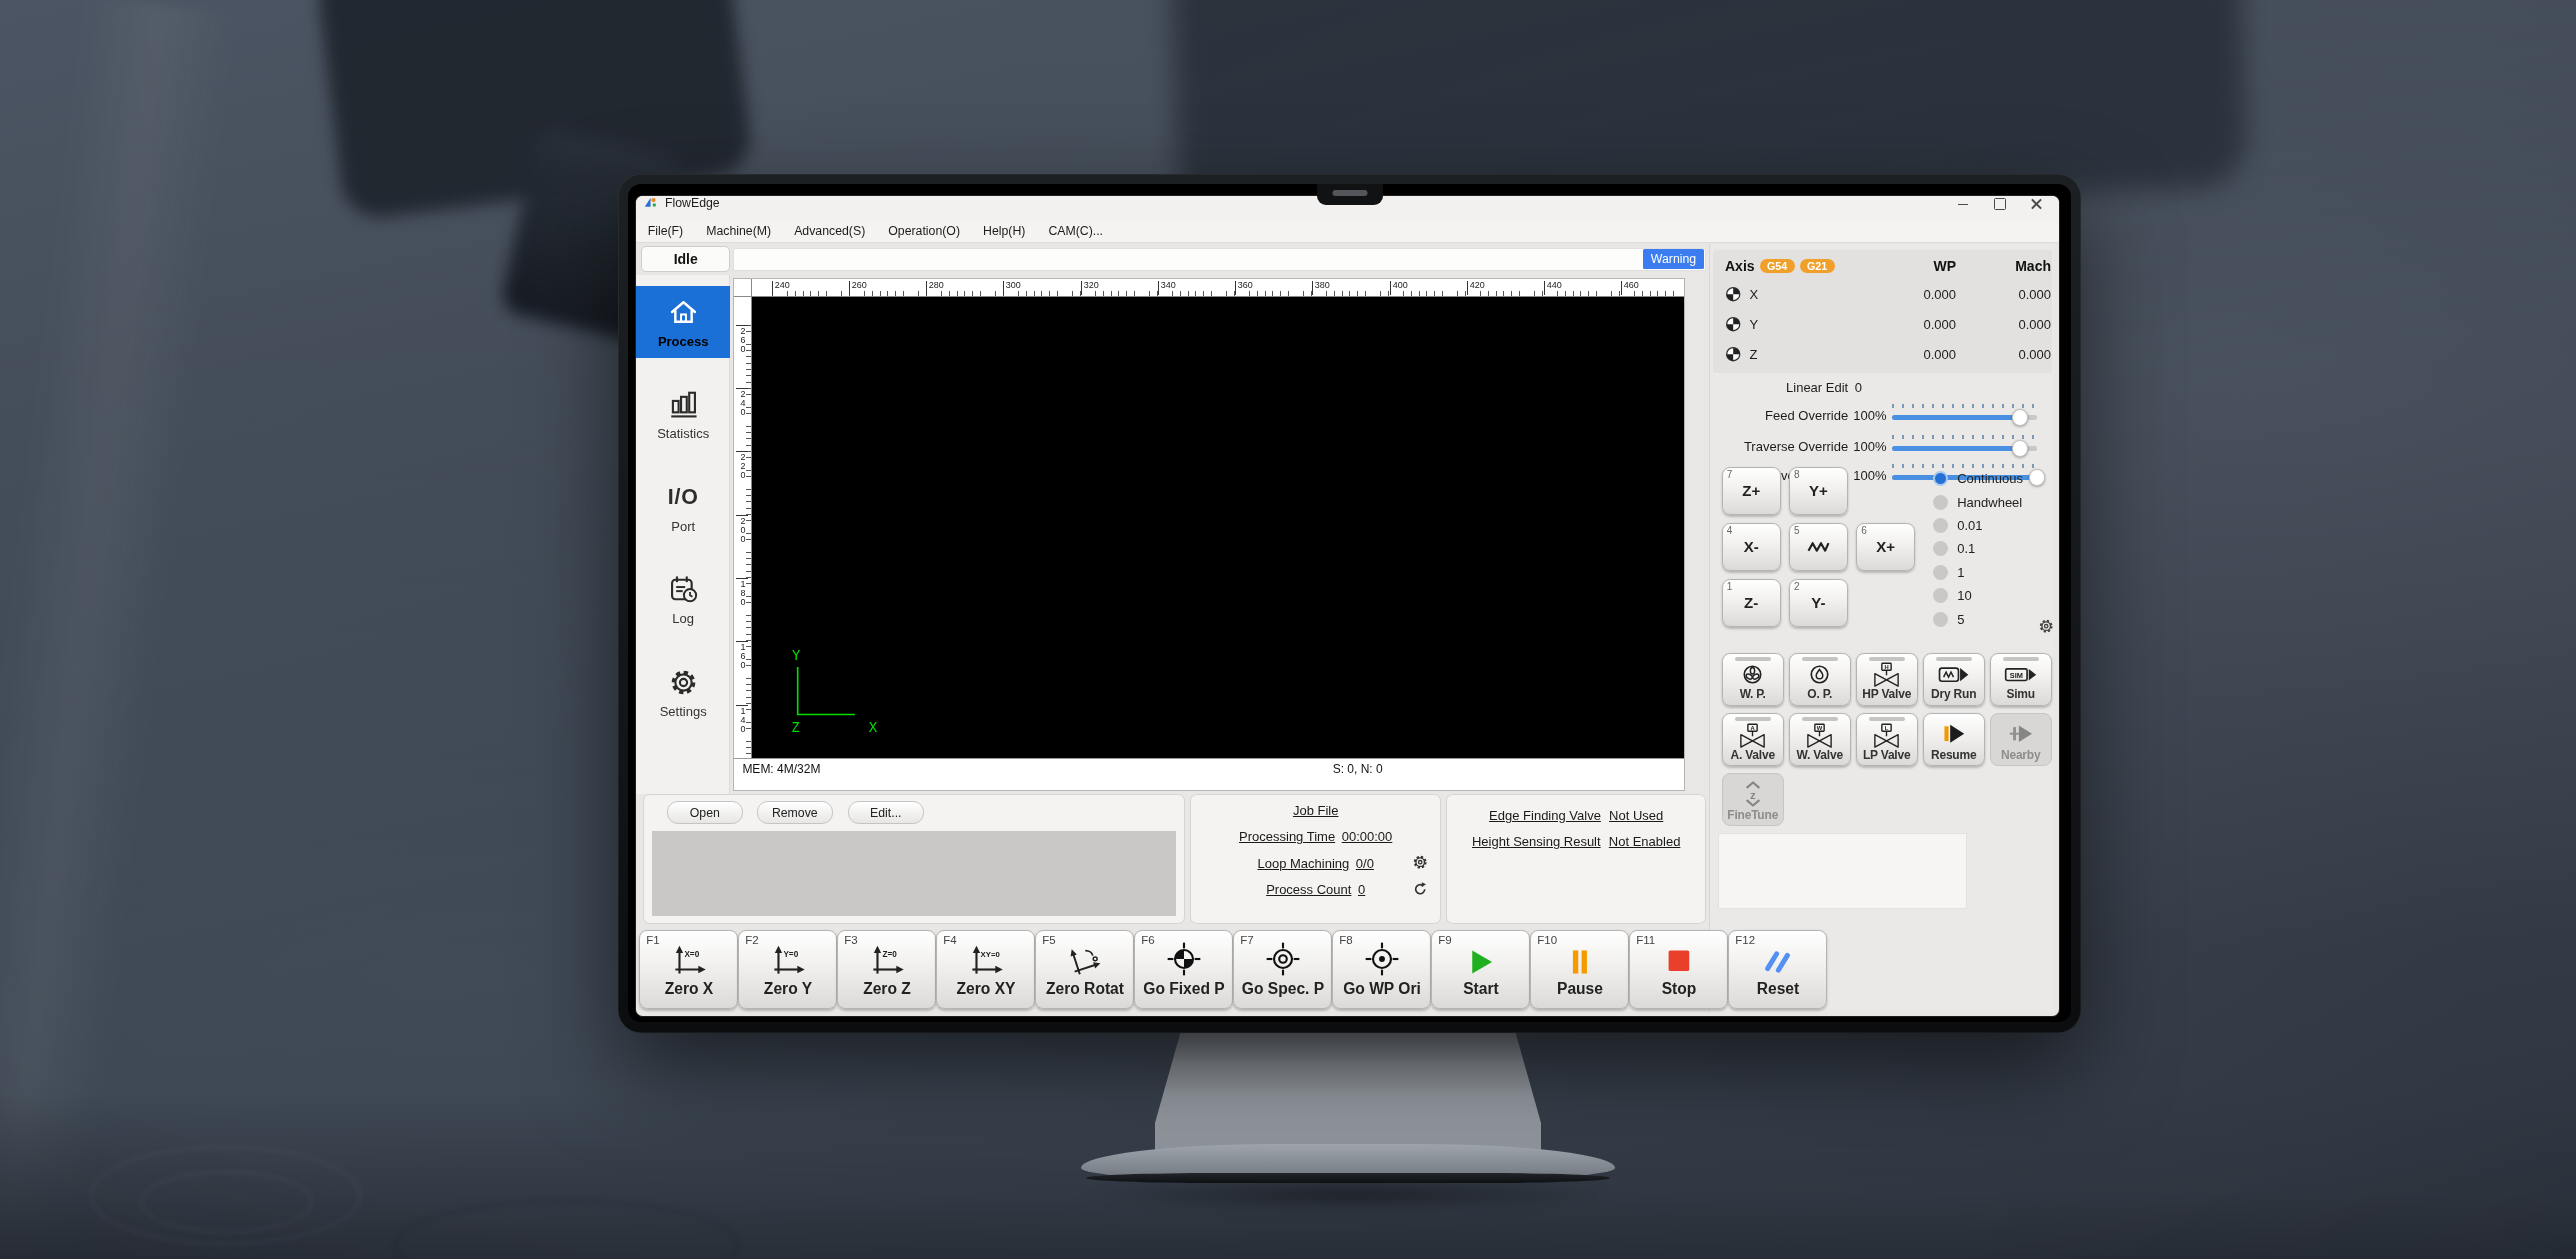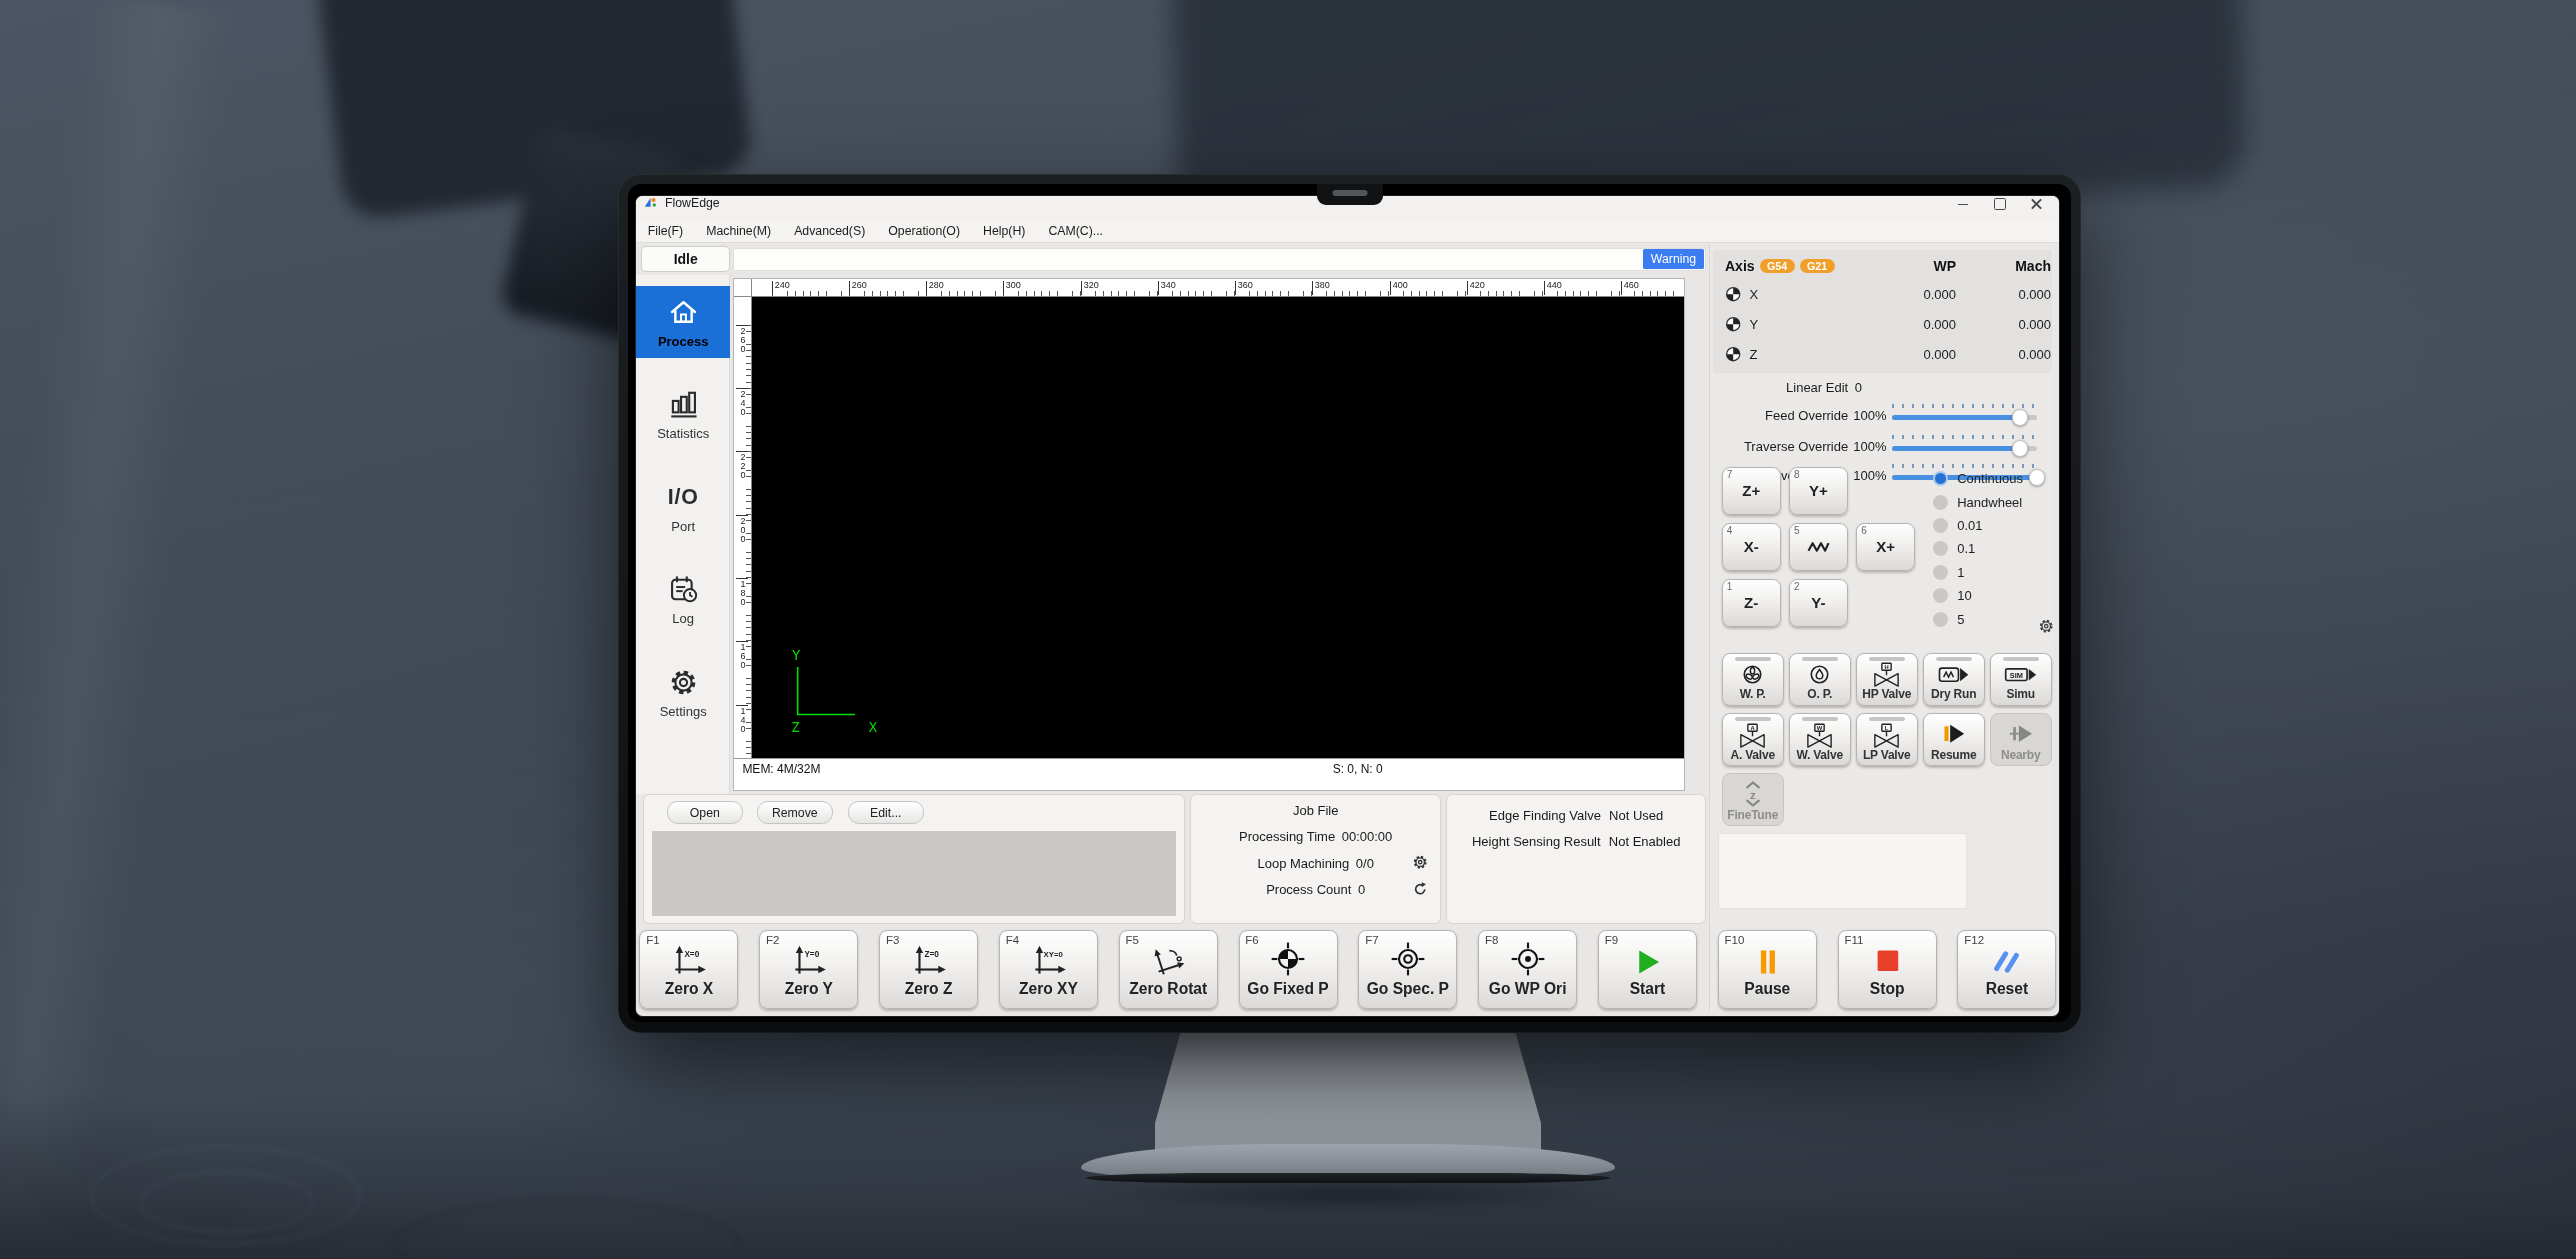--- a/index.html
+++ b/index.html
@@ -119,34 +119,34 @@
   .act-btn { width:62px; height:53px; display:flex; flex-direction:column; align-items:center; justify-content:flex-start; padding-top:3.3px; }
   .act-ind { width:36px; height:4.1px; border-radius:2.5px; background:#c6c5c3; margin-bottom:1.6px; }
   .act-icon { height:25px; display:flex; align-items:center; justify-content:center; }
   .act-label { font-size:12px; font-weight:bold; color:#333; letter-spacing:-0.2px; white-space:nowrap; }
   .act-btn.disabled { background:#d8d7d5; border-color:#c6c5c3; box-shadow:none; }
   .act-btn.disabled .act-label { color:#8e8d8b; }
   .act-btn.disabled .act-icon { opacity:.55; }
   .blank-panel { position:absolute; left:8.2px; top:589px; width:249px; height:76px; background:#f6f5f3; border:0.8px solid #e3e2e0; }
 
   
-  .panelbox { position:absolute; top:598px; height:130px; background:#f4f3f1; border:0.8px solid #d5d4d2; border-radius:6.6px; }
+  .panelbox { position:absolute; top:598px; height:130px; background:#f4f3f1; border:0.8px solid #d5d4d2; border-radius:6.6px;text-decoration:underline; }
   .files-box { left:6.6px; width:542px; }
   .file-btn { position:absolute; top:6.6px; width:76px; height:23px; border-radius:10.7px; background:linear-gradient(180deg,#ffffff,#e7e6e4); border:0.8px solid #c5c4c2; font-size:12.3px; color:#222; display:flex; align-items:center; justify-content:center; cursor:pointer; }
   .file-list { position:absolute; left:8.2px; top:36px; width:524px; height:85px; background:#c9c8c6; }
   .job-box { left:554px; width:251px; font-size:13px; color:#1a1a1a; }
   .job-title { text-align:center; margin-top:8.2px; }
   .job-row { position:relative; display:flex; justify-content:center; gap:6.6px; margin-top:11.5px; }
   .job-icon { position:absolute; right:11.5px; top:-1.6px; }
   .results-box { left:810px; width:260px; font-size:13px; color:#1a1a1a; }
   .res-row { display:flex; justify-content:center; gap:8.2px; margin-top:11.5px; }
   .res-row:first-child { margin-top:13px; }
 
   
-  .fnbar { position:absolute; left:3.3px; top:734px; width:1417px; display:flex; justify-content:space-between; }
+  .fnbar { position:absolute; left:3.3px; top:734px; width:1417px; display:flex; }
   .fn-btn { width:99px; height:79px; display:flex; flex-direction:column; align-items:center; }
   .fn-key { position:absolute; left:5.8px; top:3.3px; font-size:11.5px; color:#444; }
   .fn-icon { height:46px; display:flex; align-items:flex-end; justify-content:center; padding-top:8.2px; }
   .fn-label { font-size:15.6px; font-weight:bold; color:#222; margin-top:3.3px; white-space:nowrap; overflow:hidden; max-width:92px; }
 </style>
 </head>
 <body>
 
 <div class="scene">
   <div class="bg-blob bg-machine-body"></div>

